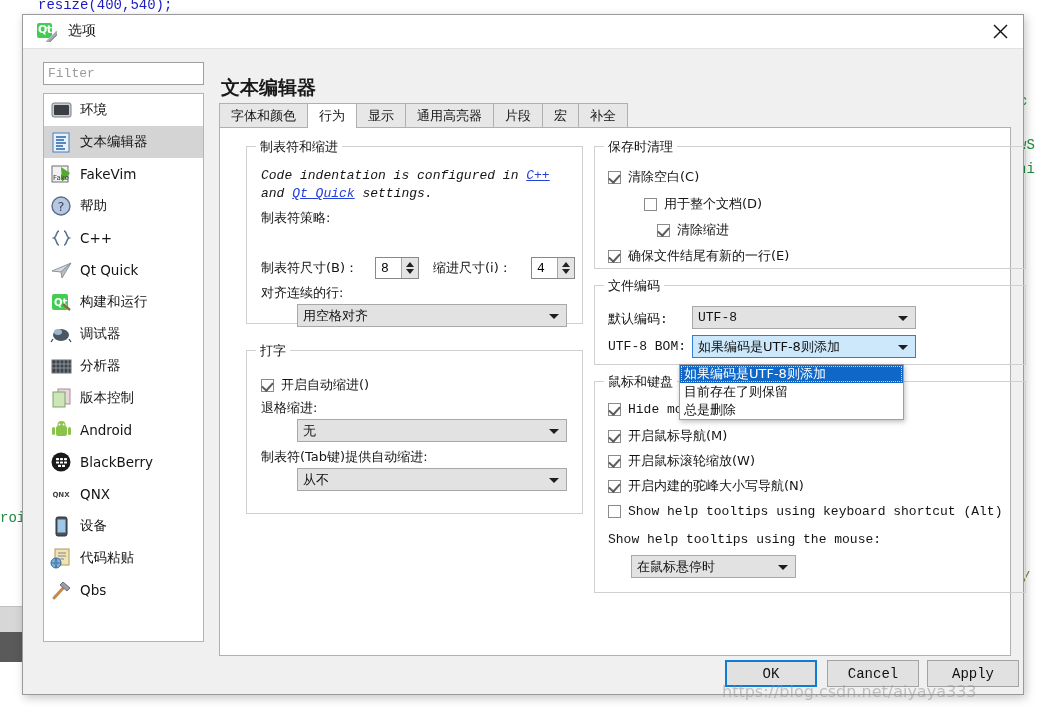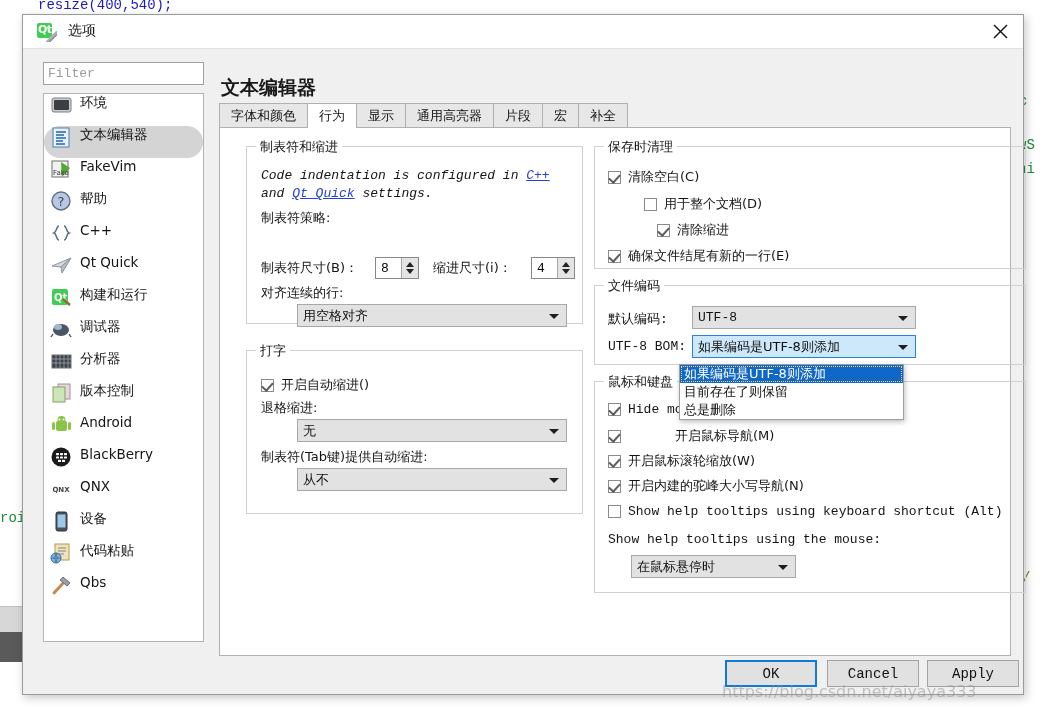--- a/index.html
+++ b/index.html
@@ -104,25 +104,24 @@
   #filter-box::placeholder { color: #9b9b9b; opacity: 1; }
 
   #sidebar {
     position: absolute; left: 20px; top: 78px;
     width: 161px; height: 549px;
     background: #ffffff;
     border: 1px solid #b4b4b4;
     overflow: hidden;
   }
   .side-item {
-    display: flex; align-items: flex-start;
+    display: flex; align-items: center;
     height: 32px;
     padding-left: 6px;
     cursor: default;
-    border-radius: 16px;
   }
   .side-item.sel { background: #d4d4d4; }
   .side-ico {
     width: 23px; height: 23px;
     margin-right: 7px;
     flex: 0 0 23px;
     position: relative;
   }
   .side-lbl {
     font-family: "DejaVu Sans", "Liberation Sans", sans-serif;
@@ -694,21 +693,21 @@
       </div>
     </div>
 
     <div class="gbox" style="left:374px; top:253px; width:432px; height:212px;">
       <div class="gtitle">鼠标和键盘</div>
 
       <div class="cb" style="left:13px; top:20px;">
         <span class="cbx on"></span>
         <span class="cb-lbl mono">Hide mouse cursor while typing</span>
       </div>
-      <div class="cb" style="left:13px; top:45px;gap:47px;">
+      <div class="cb" style="left:13px; top:45px;">
         <span class="cbx on"></span>
         <span class="cb-lbl">开启鼠标导航(M)</span>
       </div>
       <div class="cb" style="left:13px; top:70px;">
         <span class="cbx on"></span>
         <span class="cb-lbl">开启鼠标滚轮缩放(W)</span>
       </div>
       <div class="cb" style="left:13px; top:95px;">
         <span class="cbx on"></span>
         <span class="cb-lbl">开启内建的驼峰大小写导航(N)</span>

